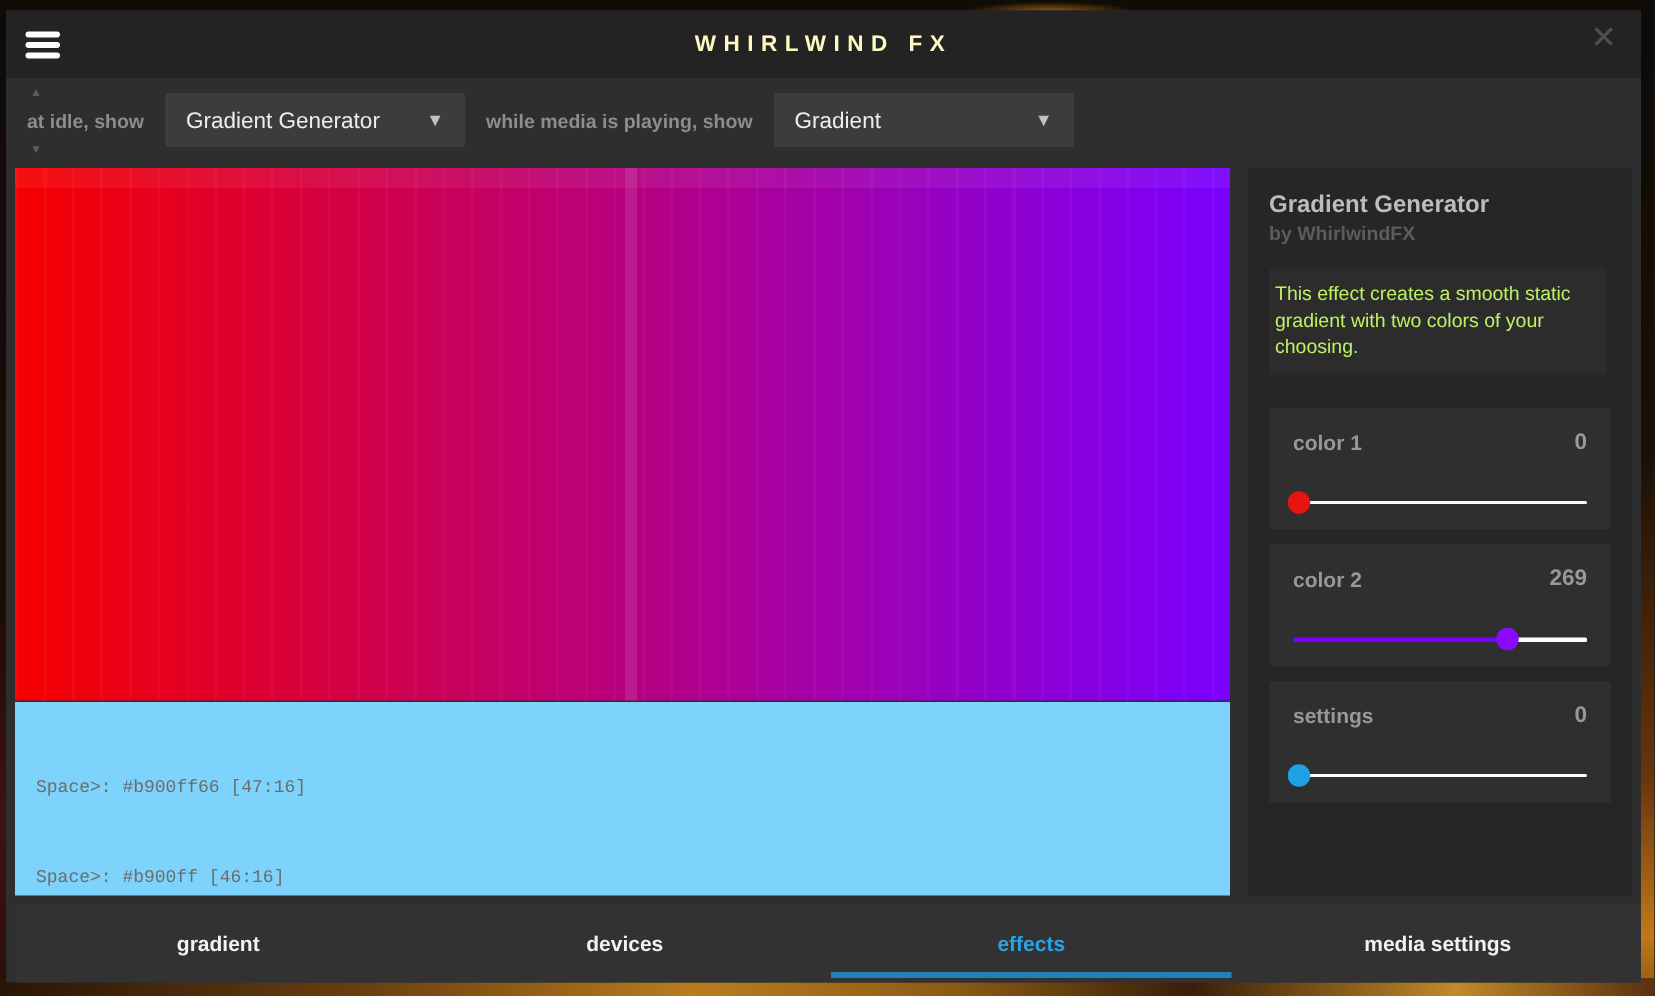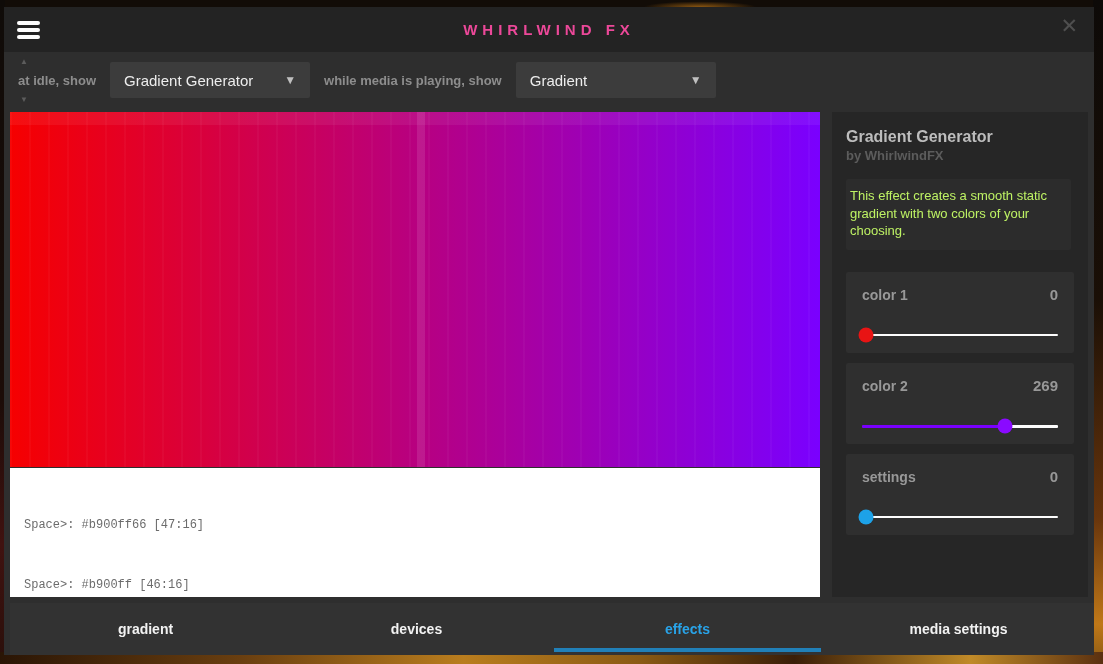--- a/index.html
+++ b/index.html
@@ -23,21 +23,21 @@
   
   .window { position:absolute; left:4px; top:7px; width:1090px; height:648px;
     background:#2e2e2e; z-index:2; }
 
   
   .titlebar { position:relative; height:45px; background:#232323;
     display:flex; align-items:center; }
   .hamburger { margin-left:13px; width:23px; cursor:pointer; }
   .hamburger .bar { height:4px; background:#fdfdfd; border-radius:2px; margin:3px 0; }
   .app-title { position:absolute; left:0; right:0; text-align:center;
-    color:#ec4899; font-weight:bold; font-size:15px; letter-spacing:5px; }
+    color:#fef9c3; font-weight:bold; font-size:15px; letter-spacing:5px; }
   .close-btn { position:absolute; right:16px; top:8px; color:#4f4f4f;
     font-size:21px; line-height:1; cursor:pointer; }
 
   
   .controls { height:56px; display:flex; align-items:center; padding-left:14px; }
   .ctrl-label { position:relative; font-size:13px; font-weight:bold; color:#8d8d8d; }
   .ctrl-label .arrow-up, .ctrl-label .arrow-down {
     position:absolute; left:2px; font-size:8px; color:#5c5c5c; }
   .ctrl-label .arrow-up { top:-16px; }
   .ctrl-label .arrow-down { bottom:-16px; }
@@ -51,21 +51,21 @@
   .preview { position:absolute; left:6px; top:105px; width:810px; height:355px;
     background:
       linear-gradient(180deg, rgba(255,255,255,0.06) 0 13px, rgba(255,255,255,0) 13px),
       linear-gradient(90deg, rgba(255,255,255,0) 0 50.2%, rgba(255,255,255,0.10) 50.2% 51.2%, rgba(255,255,255,0) 51.2%),
       repeating-linear-gradient(90deg, rgba(255,255,255,0.03) 0 2px, rgba(255,255,255,0) 2px 19px),
       linear-gradient(90deg, var(--g-start,#f60000), var(--g-end,#7a00ff));
   }
 
   
   .console { position:absolute; left:6px; top:461px; width:810px; height:129px;
-    background:#ffffff; padding:7px 0 0 14px;
+    background:#7dd3fc; padding:7px 0 0 14px;
     font-family:"Liberation Mono", monospace; font-size:12px;
     color:#6c6c6c; line-height:20px; white-space:pre; }
 
   
   .panel { position:absolute; left:828px; top:105px; width:256px; height:485px;
     background:#262626; padding:12px 14px; }
   .panel-title { color:#bdbdbd; font-size:16px; font-weight:bold; margin-top:4px; }
   .panel-author { color:#5c5c5c; font-size:13px; font-weight:bold; margin-top:2px; }
   .panel-desc { background:#2c2c2c; color:#bef264; font-size:13px; line-height:1.35;
     margin-top:16px; padding:8px 6px 10px 4px; border-radius:2px; width:225px; }

